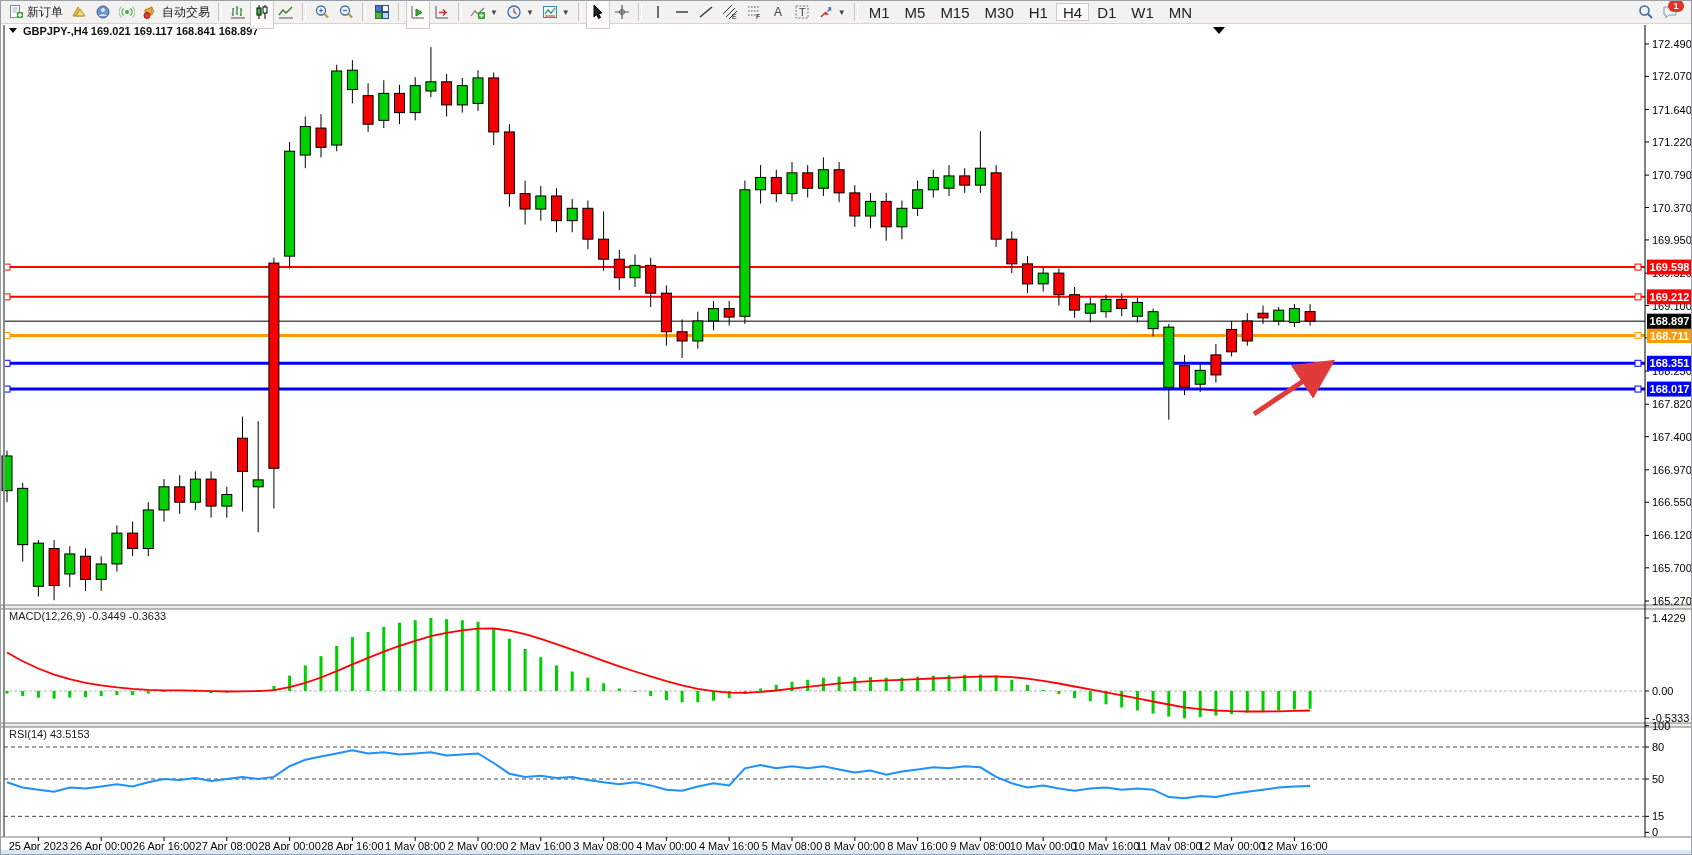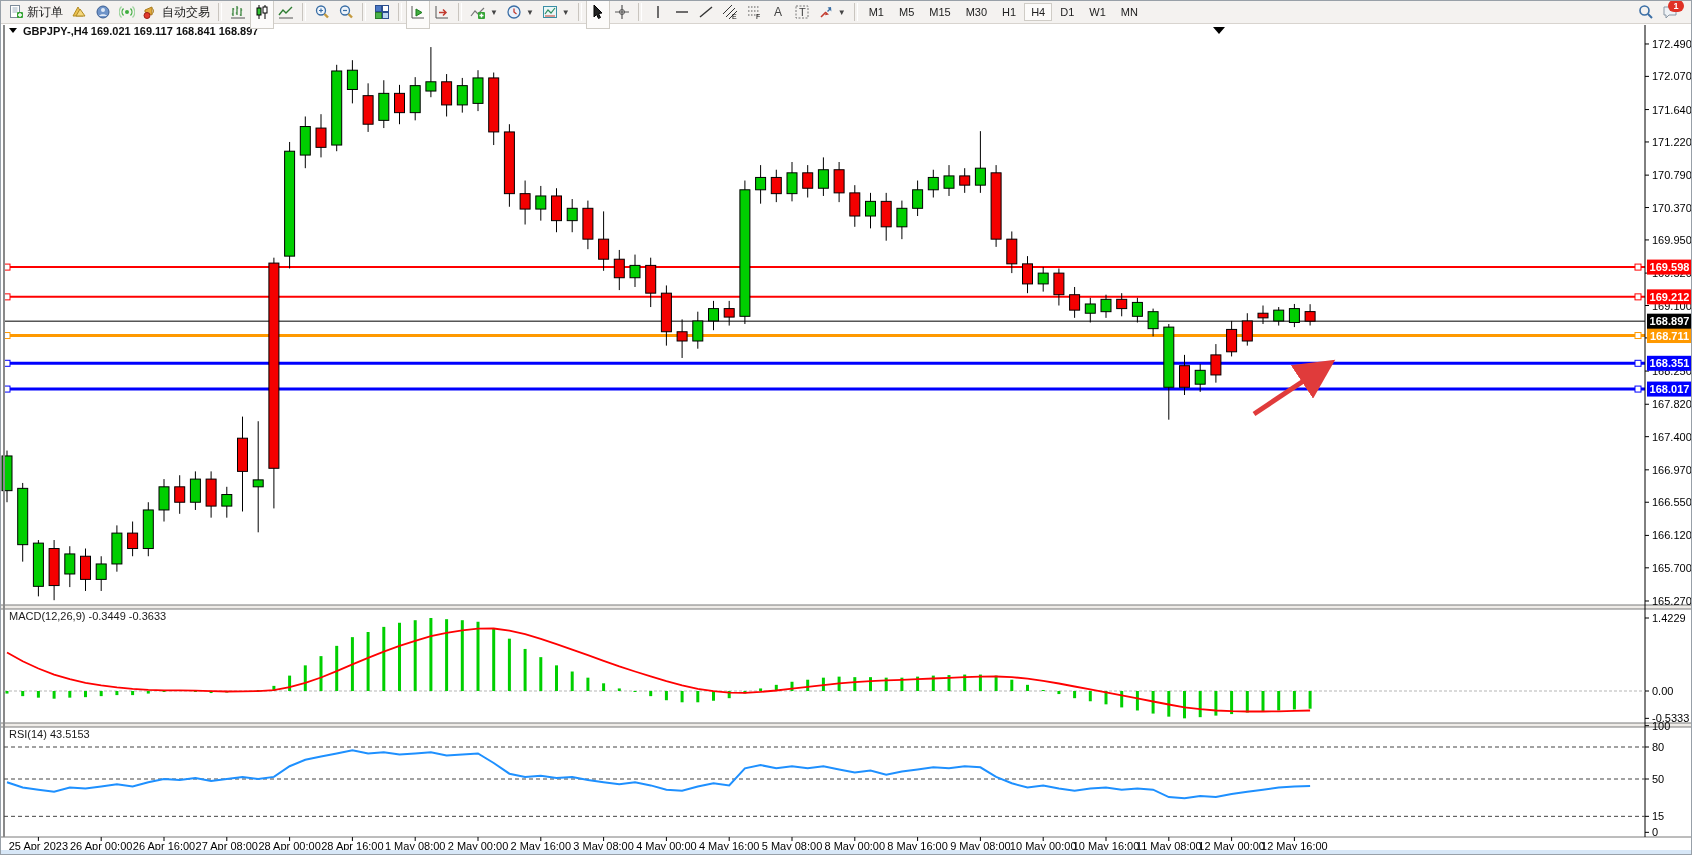--- a/index.html
+++ b/index.html
@@ -3,21 +3,21 @@
 <meta charset="utf-8">
 <style>
   html,body{margin:0;padding:0;background:#e8e8e8;font-family:"Liberation Sans",sans-serif;}
   .app{position:relative;width:1692px;height:855px;background:#ffffff;overflow:hidden;border:1px solid #98a0a8;box-sizing:border-box;}
   .toolbar{position:absolute;left:0;top:0;width:100%;height:23px;background:#f4f2f0;border-bottom:1px solid #d8d4cf;display:flex;align-items:center;padding:0 3px;box-sizing:border-box;z-index:10;}
   .tbtn{display:flex;align-items:center;gap:3px;height:20px;border:1px solid transparent;background:transparent;font-size:12px;color:#1a1a1a;padding:16px 3px;cursor:default;font-family:"Liberation Sans",sans-serif;}
   .tbtn.pressed{background:#fcfbfa;border-color:#cfccc6;}
   .sep{width:2px;height:18px;border-left:1px solid #c9c5bf;border-right:1px solid #ffffff;margin:0 4px;}
   .icon{width:16px;height:16px;display:block;}
   .caret{font-size:8px;color:#444;margin-left:1px;}
-  .tf-btn{font-size:11px;color:#222;padding:1px 6px;height:18px;display:flex;align-items:center;border:1px solid transparent;background:transparent;font-family:"Liberation Sans",sans-serif;text-align:center;}
+  .tf-btn{font-size:15px;color:#222;padding:1px 6px;height:18px;display:flex;align-items:center;border:1px solid transparent;background:transparent;font-family:"Liberation Sans",sans-serif;text-align:center;}
   .tf-btn.active{background:#fcfbfa;border-color:#cfccc6;padding-left:6px;}
   .right-group{margin-left:auto;display:flex;align-items:center;gap:8px;padding-right:10px;}
   .chat-wrap{position:relative;}
   .badge{position:absolute;top:-4px;right:-6px;background:#e03226;color:#fff;font-size:9px;font-weight:bold;border-radius:7px;min-width:12px;height:12px;line-height:12px;text-align:center;padding:0 2px;}
   #chart-svg{position:absolute;left:0;top:0;}
   .bottom-strip{position:absolute;left:0;bottom:0;width:100%;height:4px;background:#d7e7f7;}
 </style>
 </head>
 <body>
 

